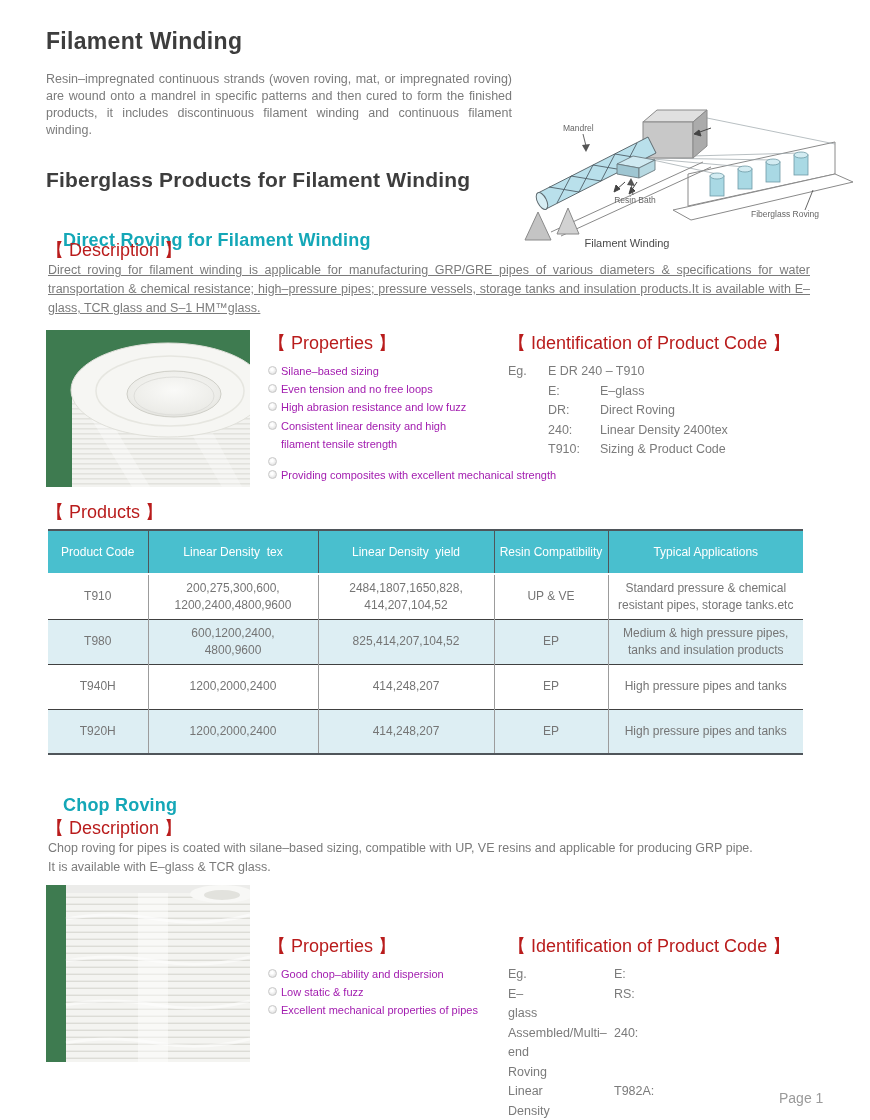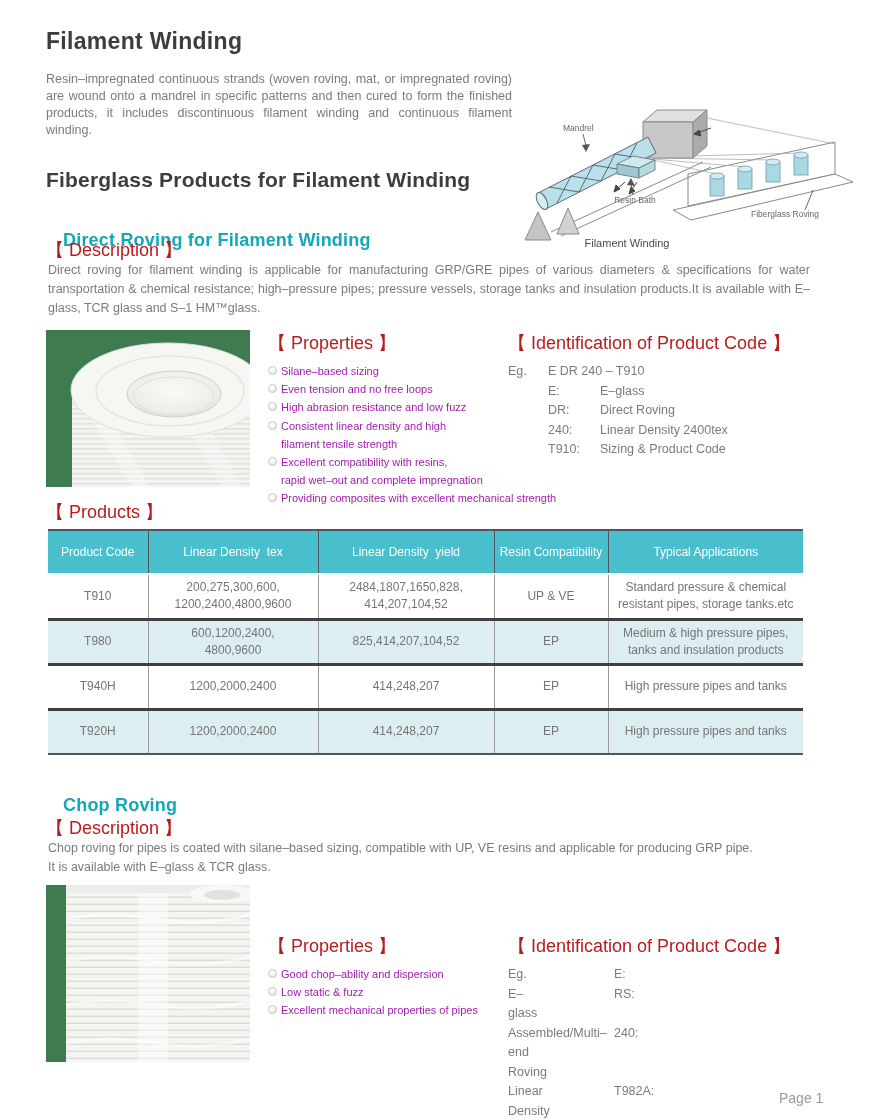--- a/index.html
+++ b/index.html
@@ -10,21 +10,21 @@
   }
   .h1 { position:absolute; left:46px; top:28px; margin:0; font-size:23px; font-weight:bold; color:#3d3d3d; letter-spacing:.3px; }
   .intro { position:absolute; left:46px; top:71px; width:466px; margin:0; font-size:12.5px; line-height:17px; color:#7b7b7b; text-align:justify; }
   .diagram { position:absolute; left:505px; top:100px; }
   .h2 { position:absolute; left:46px; top:168px; margin:0; font-size:21px; font-weight:bold; color:#3d3d3d; letter-spacing:.2px; }
   .h3 { position:absolute; margin:17px; font-size:18px; font-weight:bold; color:#14a7b7; letter-spacing:.2px; }
   .h3.direct { left:46px; top:213px; }
   .h3.chop { left:46px; top:778px;text-align:right; }
   .label { font-size:18px; color:#b91c1c; }
   .lbl-desc1 { position:absolute; left:46px; top:238px; }
-  .desc1 { position:absolute; left:48px; top:261px; width:762px; margin:0; font-size:12.5px; line-height:19px; text-align:justify; }
+  .desc1 { position:absolute; left:48px; top:261px; width:762px; margin:0; font-size:12.5px; line-height:19px; text-align:justify;text-decoration:underline; }
   .lbl-desc2 { position:absolute; left:46px; top:816px; }
   .desc2 { position:absolute; left:48px; top:839px; width:780px; margin:0; font-size:12.5px; line-height:19px; white-space:pre-line; }
   .photo1 { position:absolute; left:46px; top:330px; }
   .photo2 { position:absolute; left:46px; top:885px; }
 
   .props { position:absolute; }
   .props.p1 { left:268px; top:331px; width:372px; }
   .props.p2 { left:268px; top:934px; width:300px; }
   .props ul { list-style:none; margin:7px 0 0 0; padding:0; font-size:11px; color:#a21caf; }
   .props li { display:flex; align-items:flex-start; line-height:18.2px; }
@@ -50,21 +50,21 @@
     font-size:12px; color:#757575; text-align:center;
     border-top:2px solid #4f555a; border-bottom:2px solid #4f555a;
   }
   table.products th {
     background:#49bfce; color:#ffffff; font-weight:normal; font-size:12px;
     height:44px; white-space:pre-wrap; vertical-align:middle;
   }
   table.products th + th { border-left:1px solid #4f555a; }
   table.products td { height:45px; vertical-align:middle; white-space:pre-line; line-height:17px; }
   table.products td + td { border-left:1px solid #9c9c9c; }
-  table.products tbody tr + tr { border-top:3px solid #404040; }
+  table.products tbody tr + tr { border-top:1px solid #404040; }
   table.products thead tr { border-bottom:2px solid #ffffff; }
   table.products tbody tr.alt { background:#ddeef3; }
 
   .page-num { position:absolute; left:779px; top:1090px; font-size:14px; color:#9a9a9a; }
 
   svg text { font-family:"Liberation Sans","DejaVu Sans",sans-serif; }
 </style>
 </head>
 <body>
 
@@ -202,22 +202,20 @@
           <span class="bullet"></span>
           <span class="txt">High abrasion resistance and low fuzz</span>
         </li>
       <li>
           <span class="bullet"></span>
           <span class="txt">Consistent linear density and high
 filament tensile strength</span>
         </li>
       <li>
           <span class="bullet"></span>
-          <span class="txt">Excellent compatibility with resins,
-rapid wet–out and complete impregnation</span>
         </li>
       <li>
           <span class="bullet"></span>
           <span class="txt">Providing composites with excellent mechanical strength</span>
         </li>
     </ul>
   </div>
 
   <div class="idblock i1">
     <div class="label">【 Identification of Product Code 】</div>

